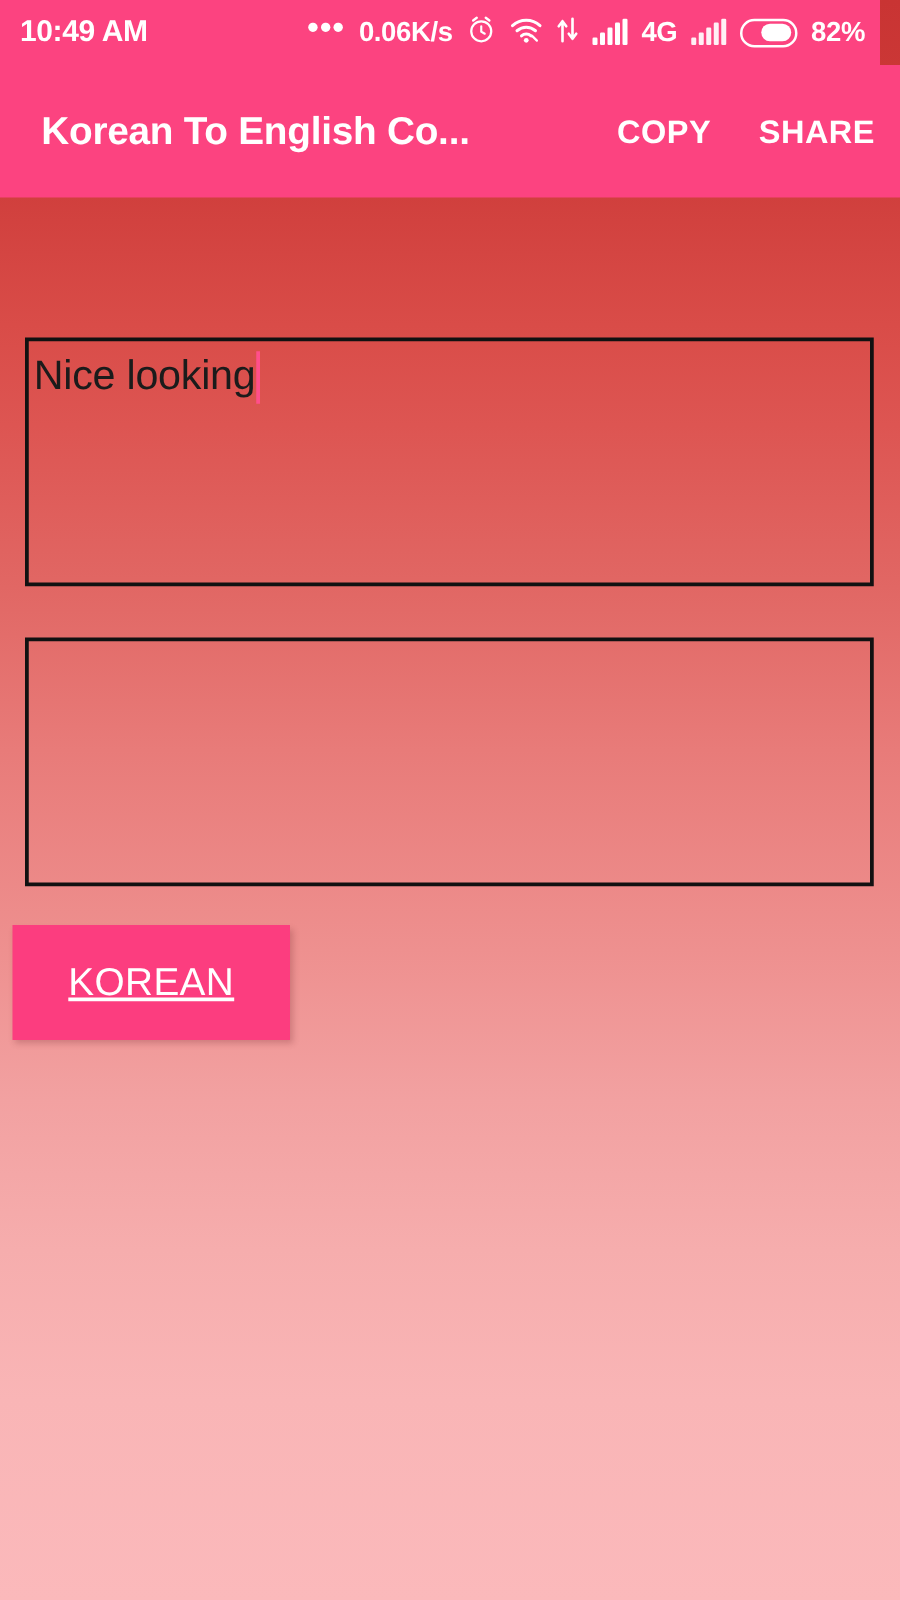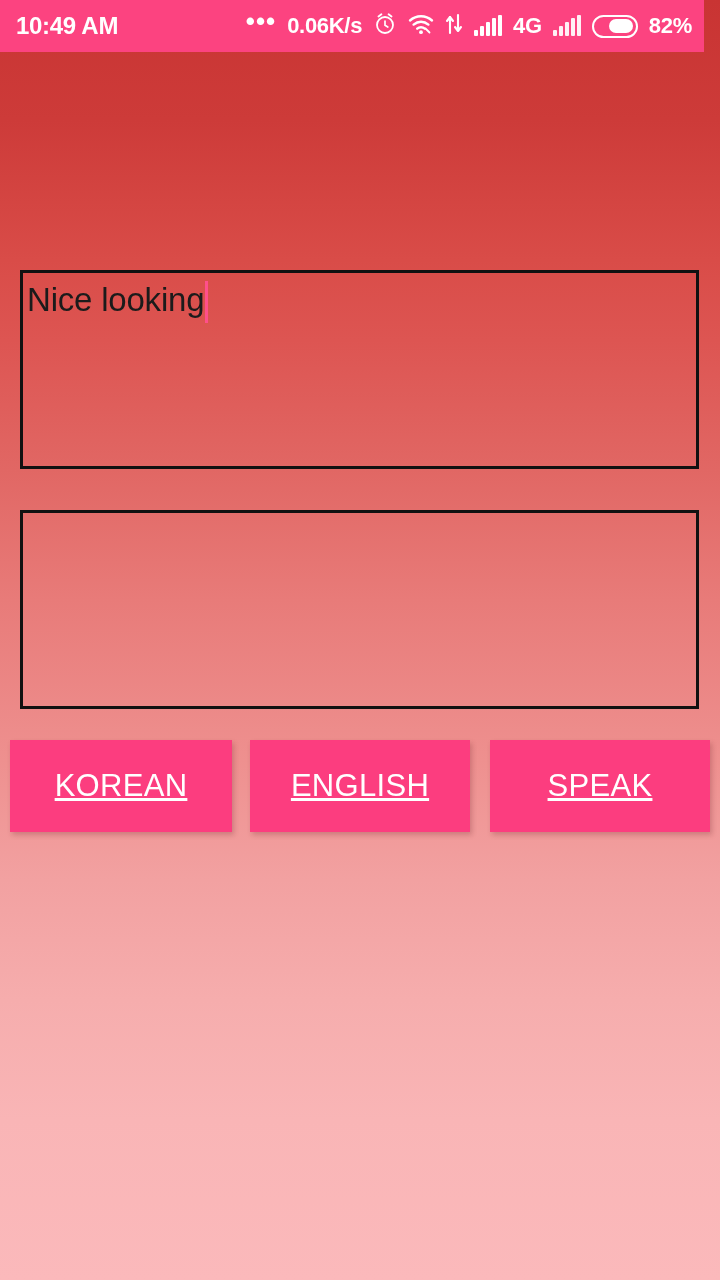--- a/index.html
+++ b/index.html
@@ -215,26 +215,31 @@
       </span>
 
       <span class="battery">
         <span class="fill"></span>
       </span>
 
       <span class="sb-text">82%</span>
     </div>
   </div>
 
+  <div id="app-bar">
+    <span id="app-title">Korean To English Co...</span>
+    <div id="app-actions">
+      <button class="app-action">COPY</button>
+      <button class="app-action">SHARE</button>
+    </div>
+  </div>
 
   <div class="text-box" id="input-box">
     <span class="box-text">Nice looking</span><span id="caret"></span>
   </div>
 
   <div class="text-box" id="output-box">
     <span class="box-text"></span>
   </div>
 
   <button class="action-btn" id="btn-korean">KOREAN</button>
-  <button class="action-btn" id="btn-english">ENGLISH</button>
-  <button class="action-btn" id="btn-speak">SPEAK</button>
 
 </div>
 
 </body></html>

